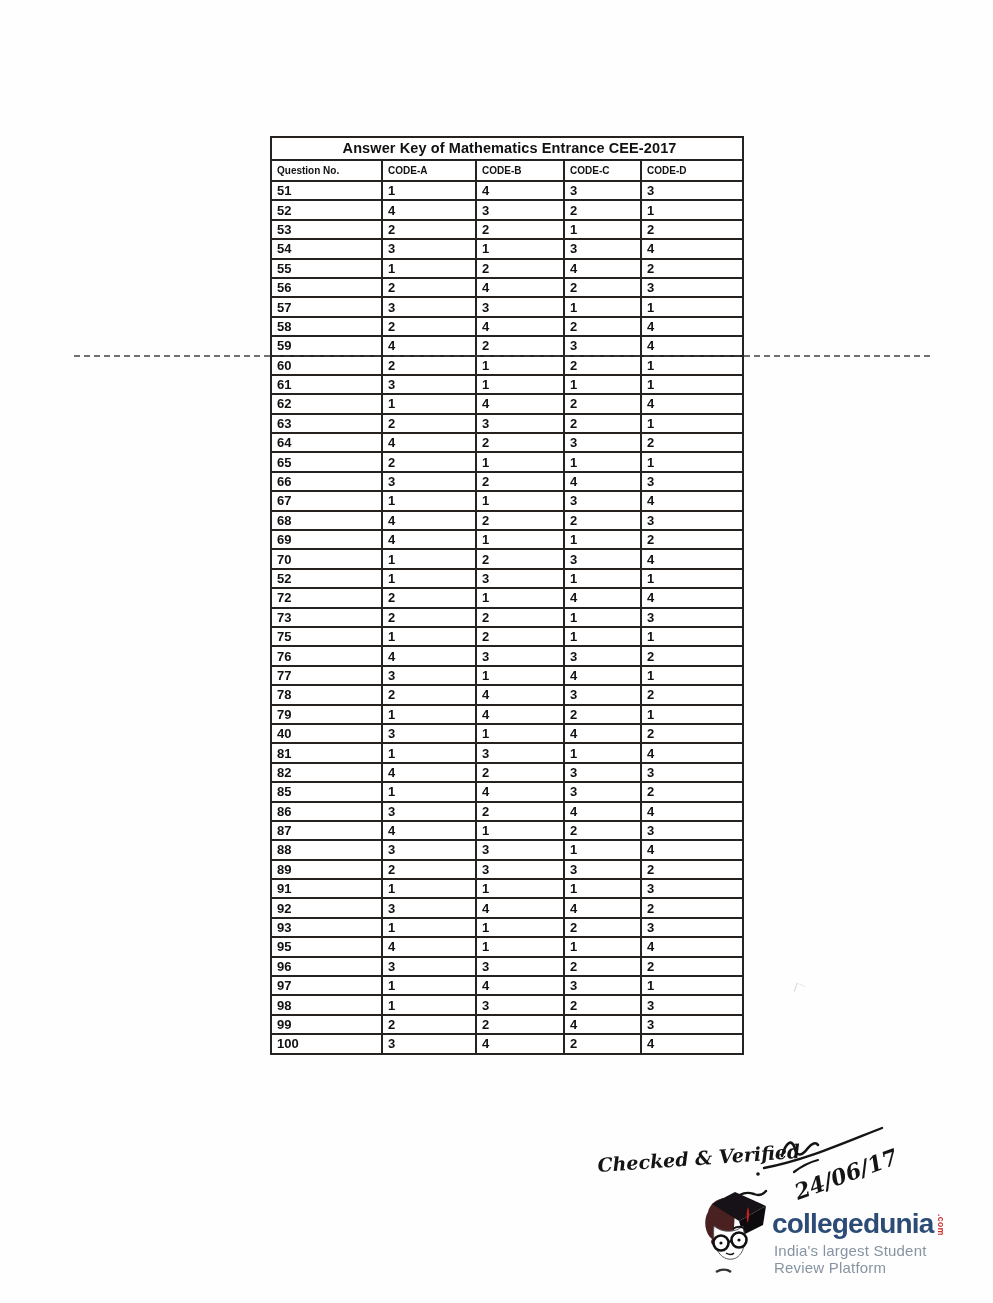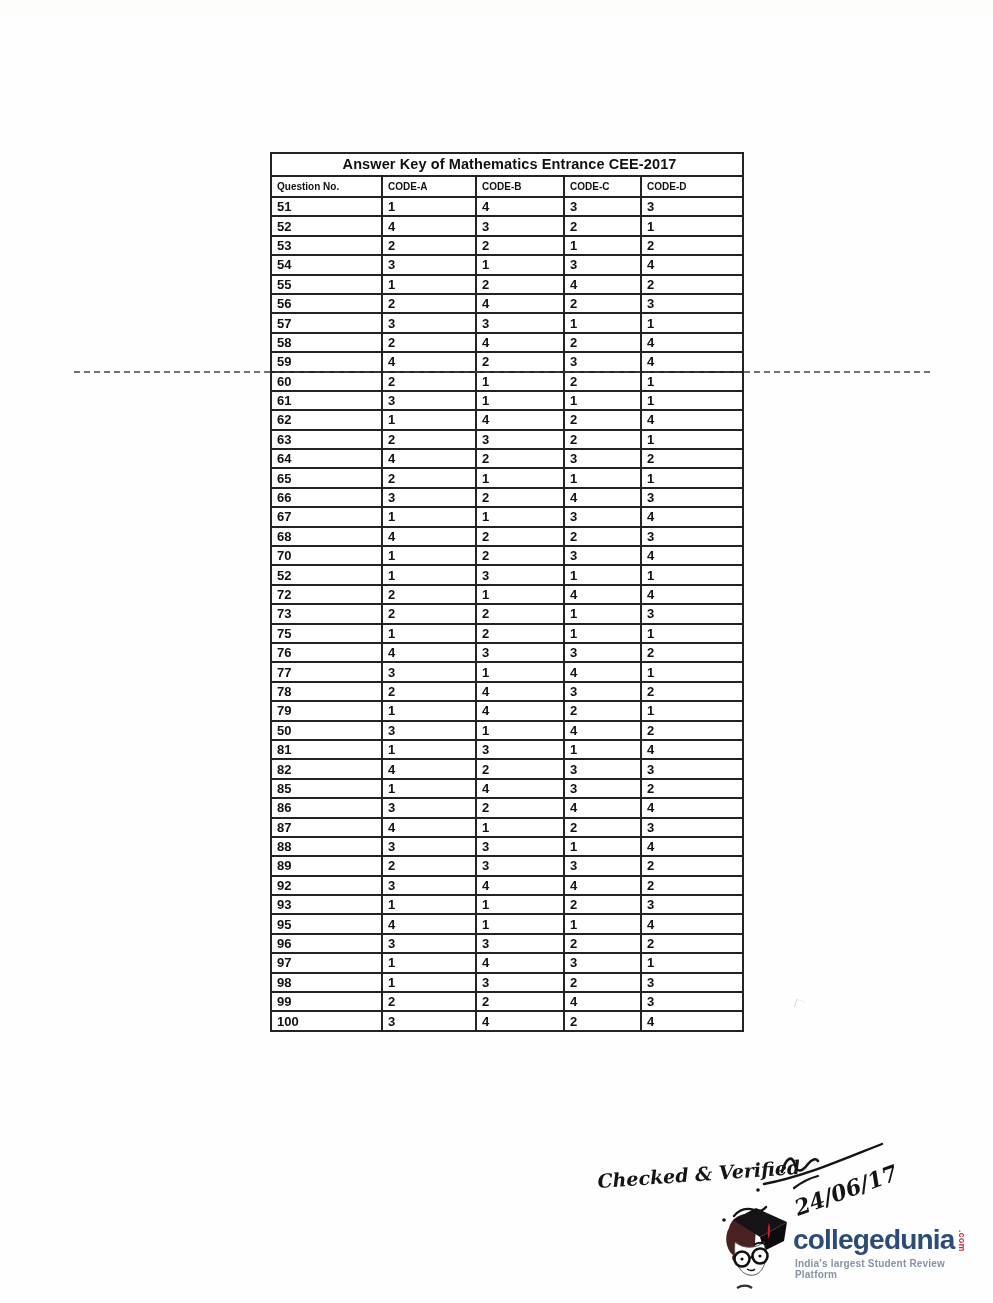--- a/index.html
+++ b/index.html
@@ -2,21 +2,21 @@
 <html><head>
 <meta charset="utf-8">
 <style>
   html,body{margin:0;padding:0;}
   body{
     width:993px;height:1303px;position:relative;overflow:hidden;
     background:#fdfdfc;
     font-family:"Liberation Sans", sans-serif;
     color:#151515;
   }
-  .page{position:absolute;inset:0;background:#fefefe;margin-top:16px;}
+  .page{position:absolute;inset:0;background:#fefefe;}
 
   
   .scan-line{
     position:absolute;left:74px;top:355px;width:856px;height:0;
     border-top:2px dashed #3c3c3c;opacity:.72;z-index:6;pointer-events:none;
   }
   .scan-speck{
     position:absolute;left:795px;top:984px;width:8px;height:8px;opacity:.35;
     border-left:1px solid #888;border-top:1px dotted #999;transform:rotate(20deg);
   }
@@ -42,35 +42,35 @@
   col.c-q{width:111px}col.c-a{width:94px}col.c-b{width:88px}col.c-c{width:77px}col.c-d{width:102px}
 
   
   .handwriting{position:absolute;left:586px;top:1116px;z-index:8;}
   .hand-text{
     font-family:"DejaVu Serif", serif;font-style:italic;font-weight:bold;
     fill:#141414;
   }
 
   
-  .logo{position:absolute;left:723px;top:1192px;width:262px;height:92px;z-index:8;}
+  .logo{position:absolute;left:702px;top:1192px;width:262px;height:92px;z-index:8;}
   .mascot{position:absolute;left:0;top:0;}
   .wordmark{
     position:absolute;left:70px;top:16px;
     font-size:28px;font-weight:bold;letter-spacing:-0.8px;
     font-family:"Liberation Sans", sans-serif;
   }
   .tld{
     position:absolute;left:234px;top:22px;
     writing-mode:vertical-rl;font-size:8.5px;font-weight:bold;letter-spacing:.5px;
     font-family:"Liberation Sans", sans-serif;
   }
   .tagline{
     position:absolute;left:72px;top:50px;
-    font-size:10px;font-weight:bold;letter-spacing:.2px;
+    font-size:15px;font-weight:normal;letter-spacing:.2px;
   }
 </style>
 </head>
 <body>
 
 <div class="page">
 
   <div class="scan-line"></div>
   <div class="scan-speck"></div>
 
@@ -232,20 +232,27 @@
     </tr>
 
     <tr>
       <td>68</td>
       <td>4</td>
       <td>2</td>
       <td>2</td>
       <td>3</td>
     </tr>
 
+    <tr>
+      <td>69</td>
+      <td>4</td>
+      <td>1</td>
+      <td>1</td>
+      <td>2</td>
+    </tr>
 
     <tr>
       <td>70</td>
       <td>1</td>
       <td>2</td>
       <td>3</td>
       <td>4</td>
     </tr>
 
     <tr>
@@ -307,21 +314,21 @@
 
     <tr>
       <td>79</td>
       <td>1</td>
       <td>4</td>
       <td>2</td>
       <td>1</td>
     </tr>
 
     <tr>
-      <td>50</td>
+      <td>40</td>
       <td>3</td>
       <td>1</td>
       <td>4</td>
       <td>2</td>
     </tr>
 
     <tr>
       <td>81</td>
       <td>1</td>
       <td>3</td>
@@ -373,20 +380,27 @@
 
     <tr>
       <td>89</td>
       <td>2</td>
       <td>3</td>
       <td>3</td>
       <td>2</td>
     </tr>
 
 
+    <tr>
+      <td>91</td>
+      <td>1</td>
+      <td>1</td>
+      <td>1</td>
+      <td>3</td>
+    </tr>
 
     <tr>
       <td>92</td>
       <td>3</td>
       <td>4</td>
       <td>4</td>
       <td>2</td>
     </tr>
 
     <tr>

